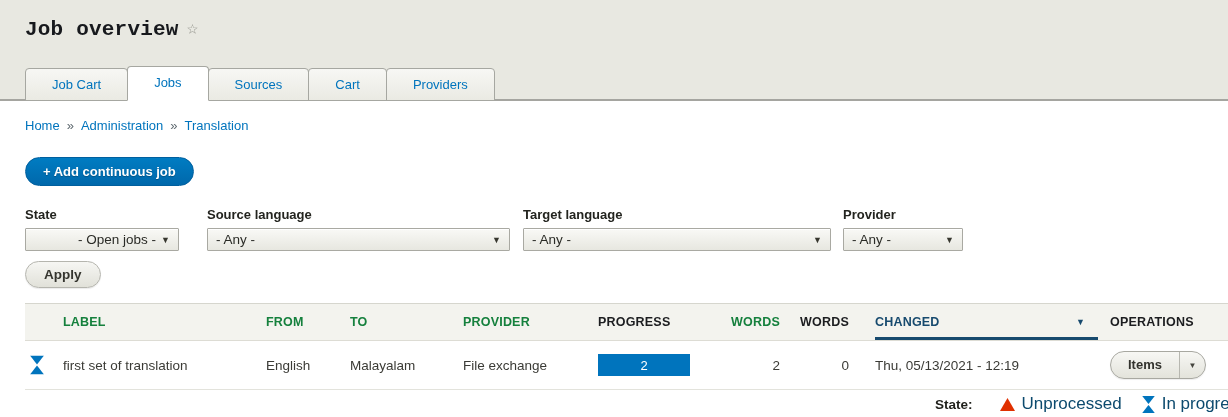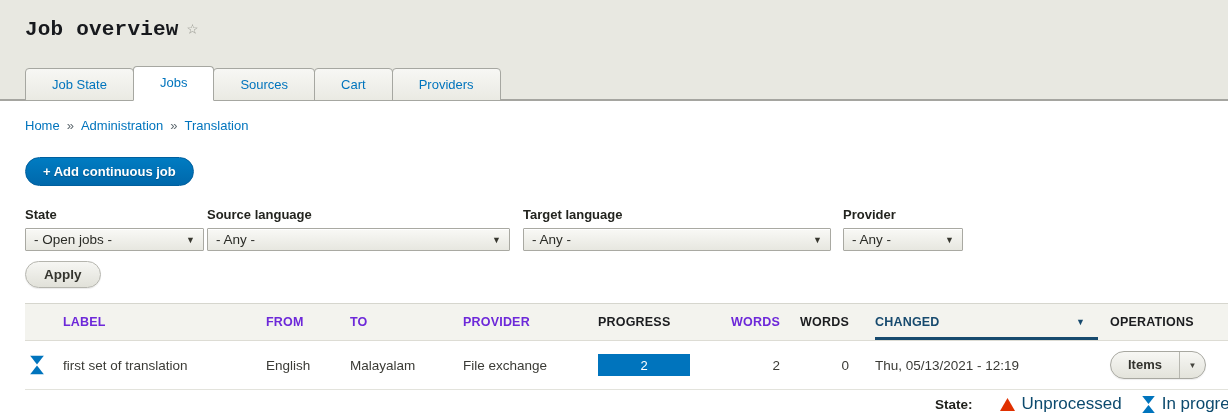--- a/index.html
+++ b/index.html
@@ -59,21 +59,21 @@
     border:1px solid #a9a9a2;border-radius:1px;
     background:linear-gradient(#f9f9f6,#e7e7e0);
     display:flex;align-items:center;
     font-size:13.5px;color:#2a2b26;padding:0 22px 0 8px;cursor:pointer;
     box-shadow:inset 0 1px 0 #ffffff;
   }
   .select .arrow{
     position:absolute;right:8px;top:50%;transform:translateY(-50%);
     font-size:9px;color:#37372f;
   }
-  #f-state{left:25px;width:179px;}
+  #f-state{left:25px;width:154px;justify-content:flex-end;}
   #f-source{left:207px;width:303px;}
   #f-target{left:523px;width:308px;}
   #f-provider{left:843px;width:120px;}
   #fl-state{left:25px;} #fl-source{left:207px;} #fl-target{left:523px;} #fl-provider{left:843px;}
 
   
   .apply-btn{
     position:absolute;top:261px;left:25px;
     padding:5px 18px;border:1px solid #b5b5ae;border-radius:14px;
     background:linear-gradient(#f6f6f3,#e1e1d9);
@@ -84,21 +84,21 @@
   
   .thead{
     position:absolute;top:303px;left:25px;width:1203px;height:38px;
     background:#f3f3ee;border-top:1px solid #d6d6ce;border-bottom:1px solid #dddcd4;
     box-sizing:border-box;
   }
   .th{
     position:absolute;top:50%;transform:translateY(-50%);
     font-size:12.5px;font-weight:bold;letter-spacing:.2px;white-space:nowrap;
   }
-  .th.link{color:#6d28d9;cursor:pointer;}
+  .th.link{color:#15803d;cursor:pointer;}
   .th.plain{color:#1c1d20;}
   .th.sorted{color:#174a6e;cursor:pointer;}
   
   .c-label{left:38px;}  .c-from{left:241px;}  .c-to{left:325px;}  .c-provider{left:438px;}
   .c-progress{left:573px;}
   .c-words{left:675px;width:80px;text-align:right;}
   .c-tags{left:774px;width:50px;text-align:right;}
   .c-changed{left:850px;}
   .c-operations{left:1085px;}
   .sort-arrow{position:absolute;left:1051px;top:50%;transform:translateY(-50%);font-size:9px;color:#174a6e;}
@@ -145,21 +145,21 @@
 </head>
 <body>
 
 <div class="canvas">
 
   <div class="header-band">
     <h1 class="page-title">
       <span>Job overview</span><span class="star">☆</span>
     </h1>
     <div class="tabs">
-      <div class="tab">Job State</div>
+      <div class="tab">Job Cart</div>
       <div class="tab active">Jobs</div>
       <div class="tab">Sources</div>
       <div class="tab">Cart</div>
       <div class="tab">Providers</div>
     </div>
   </div>
 
   <div class="breadcrumb">
     <a>Home</a><span class="sep">»</span><a>Administration</a><span class="sep">»</span><a>Translation</a>
   </div>

